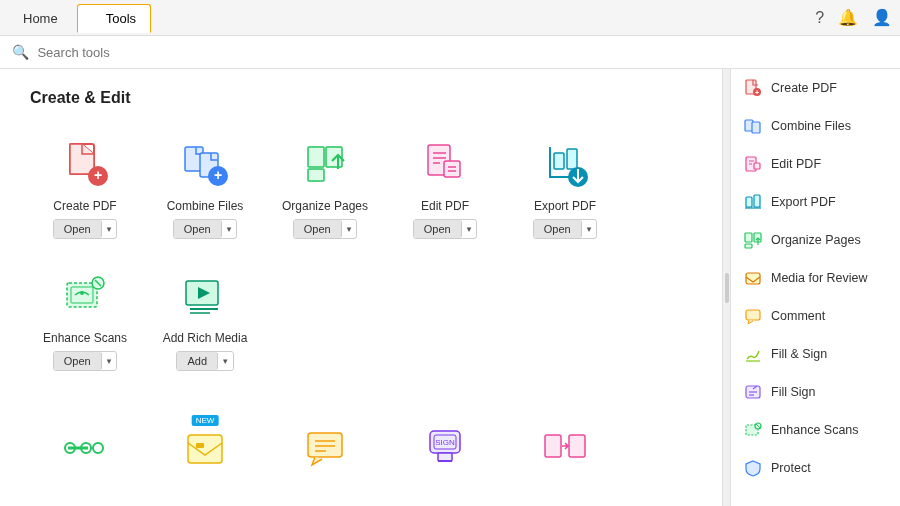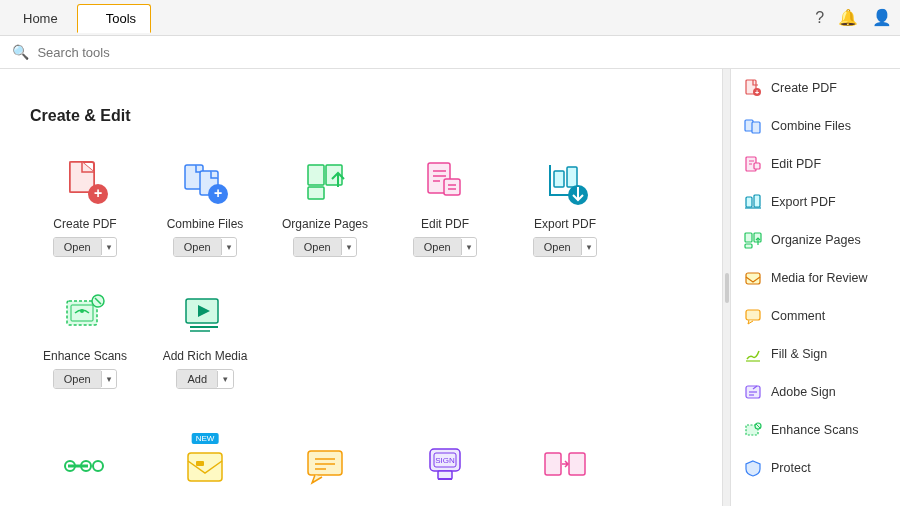--- a/index.html
+++ b/index.html
@@ -30,21 +30,21 @@
     }
     .search-icon { color: #888; margin-right: 8px; font-size: 14px; }
 
     
     .main-layout { display: flex; flex: 1; overflow: hidden; }
 
     
     .content-area { flex: 1; overflow-y: auto; padding: 20px 30px; }
 
     
-    .section-heading { font-size: 16px; font-weight: 600; color: #222; margin-bottom: 20px; margin-top: 18px; }
+    .section-heading { font-size: 16px; font-weight: 600; color: #222; margin-bottom: 20px; }
 
     
     .tools-grid { display: flex; flex-wrap: wrap; gap: 10px; margin-bottom: 30px; }
 
     .tool-item {
       display: flex; flex-direction: column; align-items: center;
       width: 110px; padding: 10px 5px;
     }
     .tool-icon { width: 54px; height: 54px; margin-bottom: 8px; display: flex; align-items: center; justify-content: center; }
     .tool-name { font-size: 12px; color: #333; text-align: center; margin-bottom: 6px; }
@@ -396,21 +396,21 @@
 
     <div class="sidebar-item">
       <div class="sidebar-icon">
         <svg width="18" height="18" viewBox="0 0 18 18">
           <rect x="2" y="3" width="14" height="12" rx="2" fill="#ede9fe" stroke="#8b5cf6" stroke-width="1.2"></rect>
           <line x1="5" y1="9" x2="13" y2="9" stroke="#8b5cf6" stroke-width="1.2"></line>
           <line x1="5" y1="12" x2="10" y2="12" stroke="#8b5cf6" stroke-width="1.2"></line>
           <line x1="9" y1="6" x2="13" y2="3" stroke="#8b5cf6" stroke-width="1.2"></line>
         </svg>
       </div>
-      <span class="sidebar-label">Adobe Sign</span>
+      <span class="sidebar-label">Fill Sign</span>
     </div>
 
     <div class="sidebar-item">
       <div class="sidebar-icon">
         <svg width="18" height="18" viewBox="0 0 18 18">
           <rect x="2" y="4" width="12" height="10" rx="1" fill="#dcfce7" stroke="#22c55e" stroke-width="1.2" stroke-dasharray="2,1.5"></rect>
           <circle cx="14" cy="5" r="3" fill="#dcfce7" stroke="#22c55e" stroke-width="1.2"></circle>
           <line x1="12" y1="3" x2="16" y2="7" stroke="#22c55e" stroke-width="1"></line>
         </svg>
       </div>

